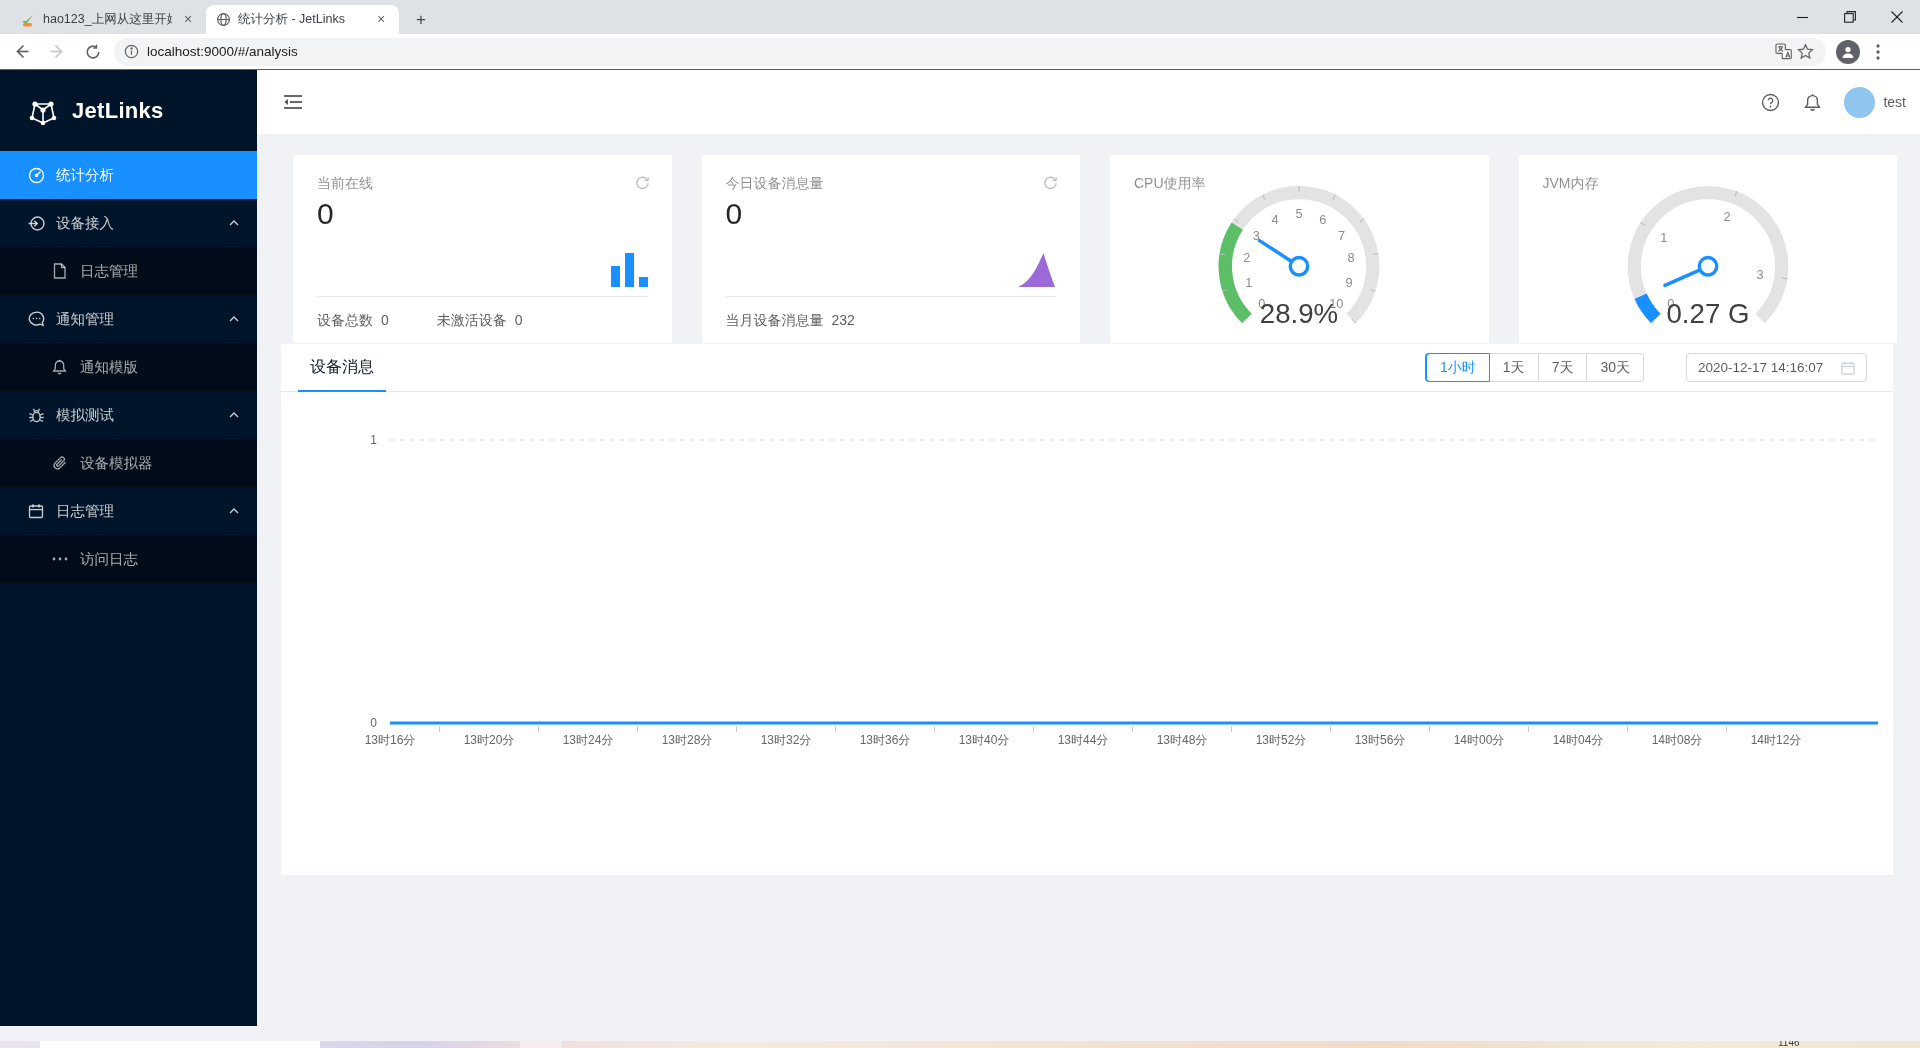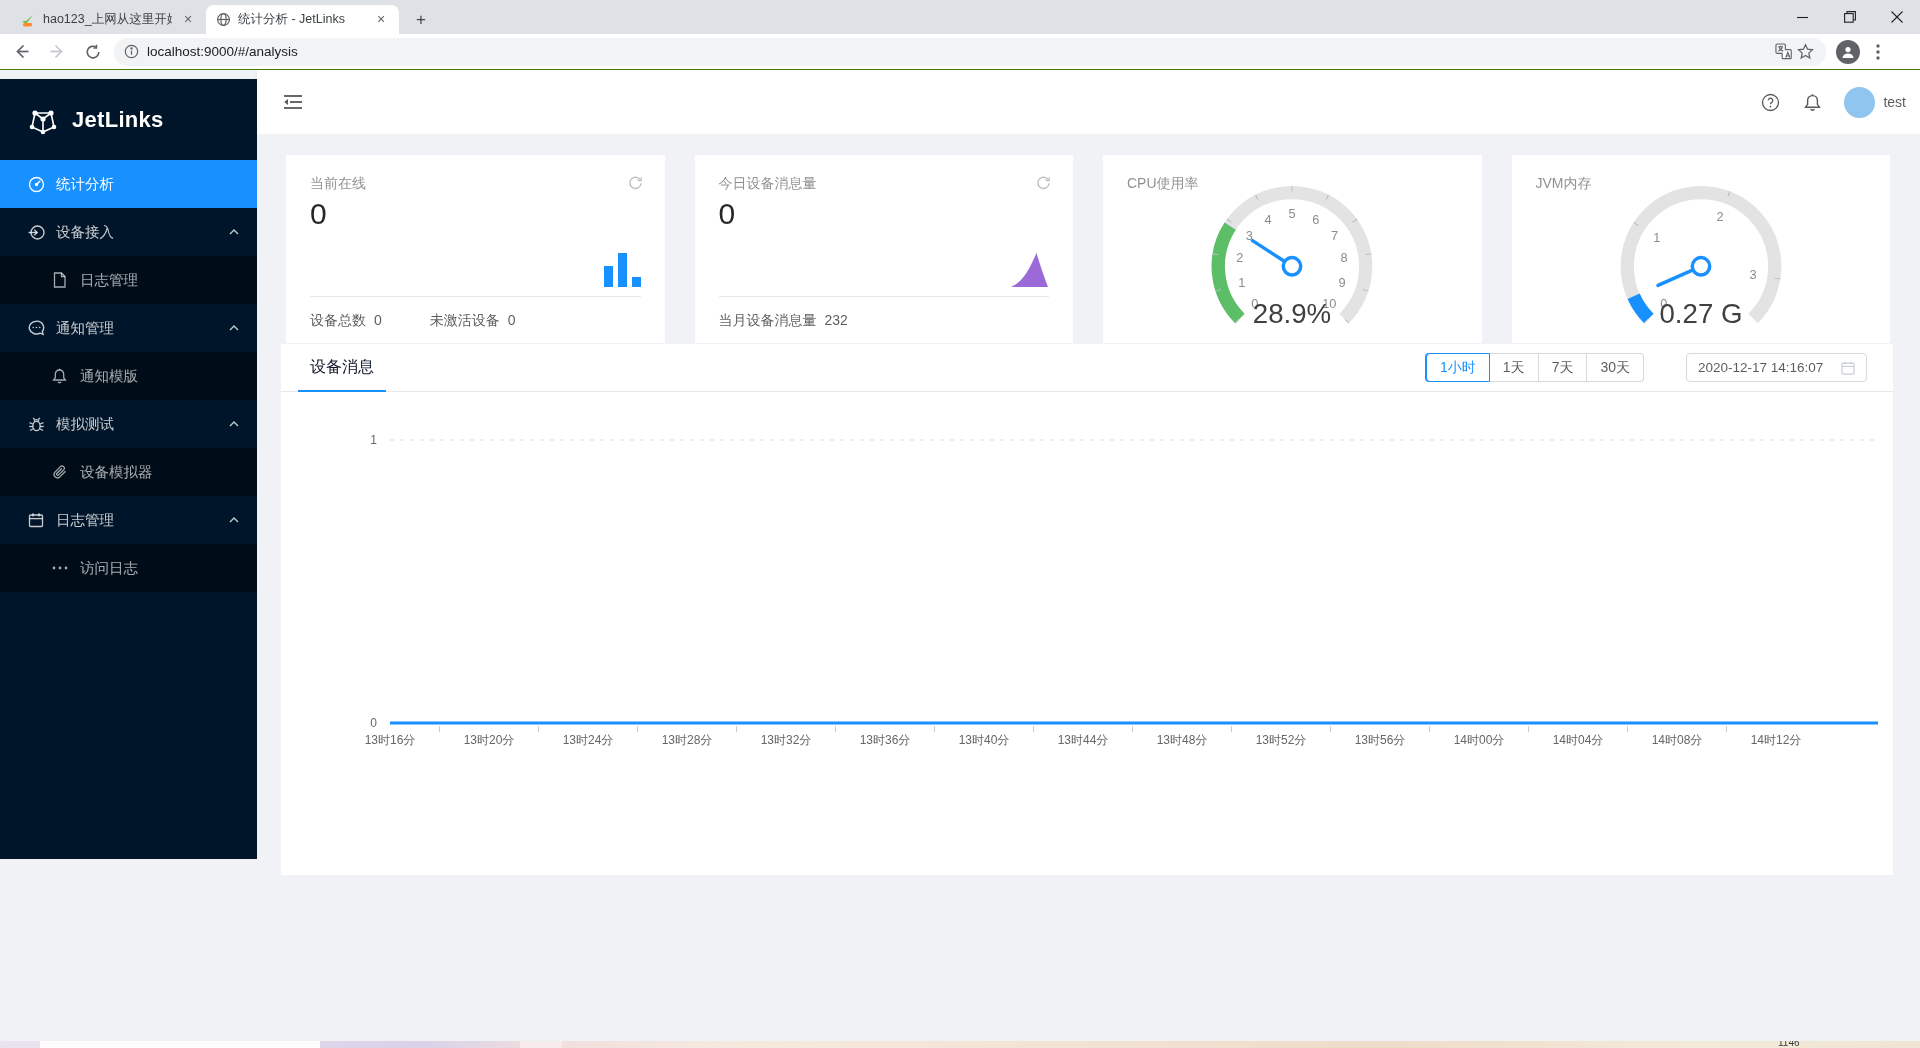--- a/index.html
+++ b/index.html
@@ -28,21 +28,21 @@
   .url-pill { margin-left:6px; width:1712px; height:28px; background:#f1f3f4; border-radius:14px;
               display:flex; align-items:center; padding:0 10px; }
   .url-text { font-size:13.5px; color:#202124; margin-left:8px; flex:1; }
   .pill-ic { width:22px; height:22px; display:flex; align-items:center; justify-content:center; }
   .chrome-avatar { width:24px; height:24px; border-radius:50%; margin-left:10px; background:#5f6368;
                    display:flex; align-items:center; justify-content:center; }
   .kebab { width:20px; height:24px; margin:0 8px 0 8px; display:flex; align-items:center; justify-content:center; }
 
   
   .app { position:absolute; left:0; top:70px; width:1920px; height:971px; }
-  .sidebar { position:absolute; left:0; top:9px; width:257px; height:780px; background:#001529; }
+  .sidebar { position:absolute; left:0; top:0; width:257px; height:956px; background:#001529; }
   .logo-row { height:81px; display:flex; align-items:center; padding-left:26px; }
   .brand { color:#fff; font-size:22px; font-weight:bold; margin-left:12px; letter-spacing:.3px; }
   .menu { }
   .mi { height:48px; display:flex; align-items:center; color:rgba(255,255,255,.78);
         font-size:14.5px; position:relative; }
   .mi .mi-ic { width:17px; height:17px; margin-left:28px; display:flex; align-items:center; }
   .mi .mi-lb { margin-left:11px; }
   .mi-active { background:#1890ff; color:#fff; }
   .mi-sub { background:#000c17; color:rgba(255,255,255,.65); }
   .mi-sub .mi-ic { margin-left:52px; }
@@ -52,21 +52,21 @@
                  box-shadow:0 1px 4px rgba(0,21,41,.08); display:flex; align-items:center; }
   .fold { margin-left:26px; width:20px; height:20px; }
   .hdr-right { margin-left:auto; display:flex; align-items:center; padding-right:14px; }
   .hdr-ic { width:20px; height:20px; margin-right:22px; display:flex; align-items:center; justify-content:center; }
   .user-avatar { width:31px; height:31px; border-radius:50%; background:#8fc5ee; margin-right:8px; }
   .user-name { font-size:14px; color:rgba(0,0,0,.65); }
 
   .content { position:absolute; left:257px; top:64px; width:1663px; height:907px; background:#f0f2f5; }
 
   
-  .cards { position:absolute; left:21px; top:21px; width:1612px; display:grid;
+  .cards { position:absolute; left:28px; top:21px; width:1612px; display:grid;
            grid-template-columns:repeat(4,1fr); grid-gap:30px;padding-left:8px; }
   .card { background:#fff; height:188px; padding:20px 24px 0 24px; position:relative; }
   .card-title { font-size:14px; color:rgba(0,0,0,.45); }
   .card-refresh { position:absolute; right:22px; top:20px; }
   .card-value { font-size:30px; color:rgba(0,0,0,.85); margin-top:4px; }
   .mini-viz { position:absolute; right:24px; bottom:56px; }
   .bars { display:flex; align-items:flex-end; }
   .bars i { display:block; width:9px; background:#1890ff; margin-left:5px; }
   .card-divider { position:absolute; left:24px; right:24px; bottom:46px; border-top:1px solid #e8e8e8; }
   .card-footer { position:absolute; left:24px; bottom:13px; font-size:14px; color:rgba(0,0,0,.65);

